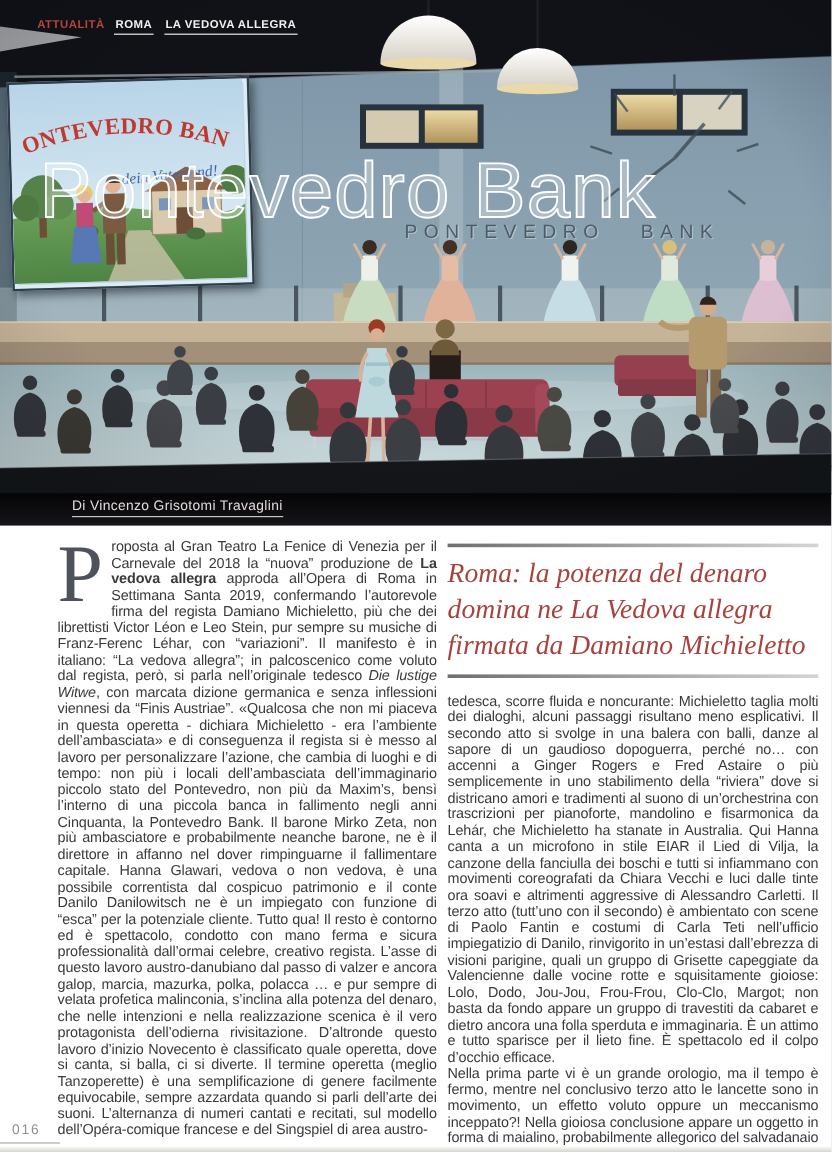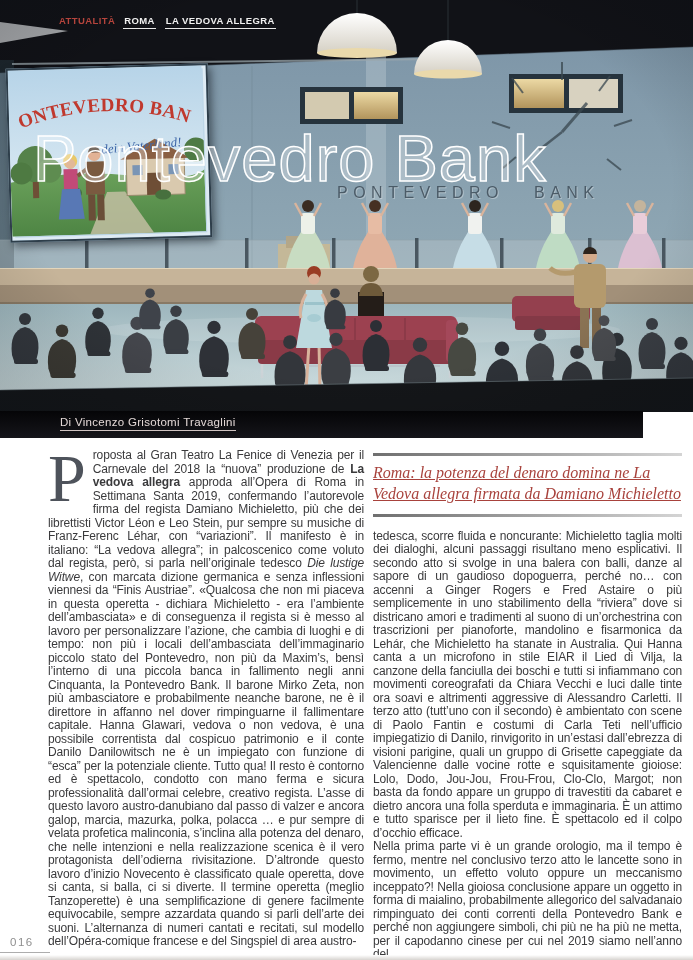--- a/index.html
+++ b/index.html
@@ -10,42 +10,42 @@
   .hero svg.scene{position:absolute;left:0;top:0;}
   .hero svg text{font-family:"Liberation Sans",sans-serif;}
   .poster{position:absolute;left:8px;top:66px;width:198px;height:170px;transform:rotate(-1.6deg);
           z-index:2;border:2px solid #2e3e4a;box-shadow:inset 0 0 0 3px rgba(255,255,255,.5),3px 4px 8px rgba(5,10,15,.5);
           background:#bcd6e8;}
   .poster svg{display:block;}
   .poster svg text{font-family:"Liberation Serif",serif;}
   .title-layer{position:absolute;left:0;top:0;z-index:3;pointer-events:none;}
   .title-layer text{font-family:"Liberation Sans",sans-serif;letter-spacing:1px;}
   .topnav{position:absolute;left:31px;top:15px;z-index:4;font-size:9.5px;font-weight:bold;
-          letter-spacing:.4px;white-space:nowrap;margin-left:28px;}
+          letter-spacing:.4px;white-space:nowrap;}
   .topnav .sect{color:#b5443c;margin-right:8px;}
   .topnav .navitem{color:#f1f1f1;margin-right:9px;padding:0 1px 2px;border-bottom:1.5px solid #e9e9e9;}
   
-  .byline-band{position:absolute;left:0;top:411px;width:643px;height:27px;z-index:5;
+  .byline-band{position:absolute;left:0;top:411px;width:693px;height:27px;z-index:5;
                background:linear-gradient(to bottom,#050507,#15151a);}
   .byline-band span{position:absolute;left:60px;top:5px;font-size:11.5px;color:#e4d9d7;
                     letter-spacing:.3px;padding-bottom:2px;border-bottom:1px solid #cfc3c1;}
   
   .article{position:absolute;left:48px;top:449px;width:634px;display:flex;gap:9px;}
   .col-left{width:316px;}
   .col-right{width:309px;}
   .body{margin:0;font-size:12px;line-height:13.5px;letter-spacing:-0.12px;
         color:#3a3a3c;text-align:justify;}
   .body b{font-weight:bold;}
   .body i{font-style:italic;}
   .dropcap{float:left;font-family:"Liberation Serif",serif;font-size:68px;line-height:55px;
            height:56px;color:#4e535b;margin:2px 7px 0 0;}
   .pullquote{margin:4px 0 13px;}
   .pq-rule{height:3px;background:linear-gradient(to right,#6f6f6f,#d4d4d4);}
   .pq-text{margin:0;padding:7px 0 9px;font-family:"Liberation Serif",serif;font-style:italic;
-           font-size:16px;line-height:1.3;color:#a8423c;text-decoration:underline;}
+           font-size:23px;line-height:1.3;color:#a8423c;}
   .col-right .body + .body{margin-top:0;}
   
   .pagenum{position:absolute;left:0;top:936px;padding:0 16px 4px 10px;border-bottom:1px solid #adadad;
            color:#8f8f8f;font-size:11.5px;letter-spacing:1.5px;text-align:center;}
   .bottom-edge{position:absolute;left:0;right:0;bottom:0;height:5px;
                background:linear-gradient(to bottom,#ffffff,#d7d4d0);}
 </style>
 </head>
 <body>
 

